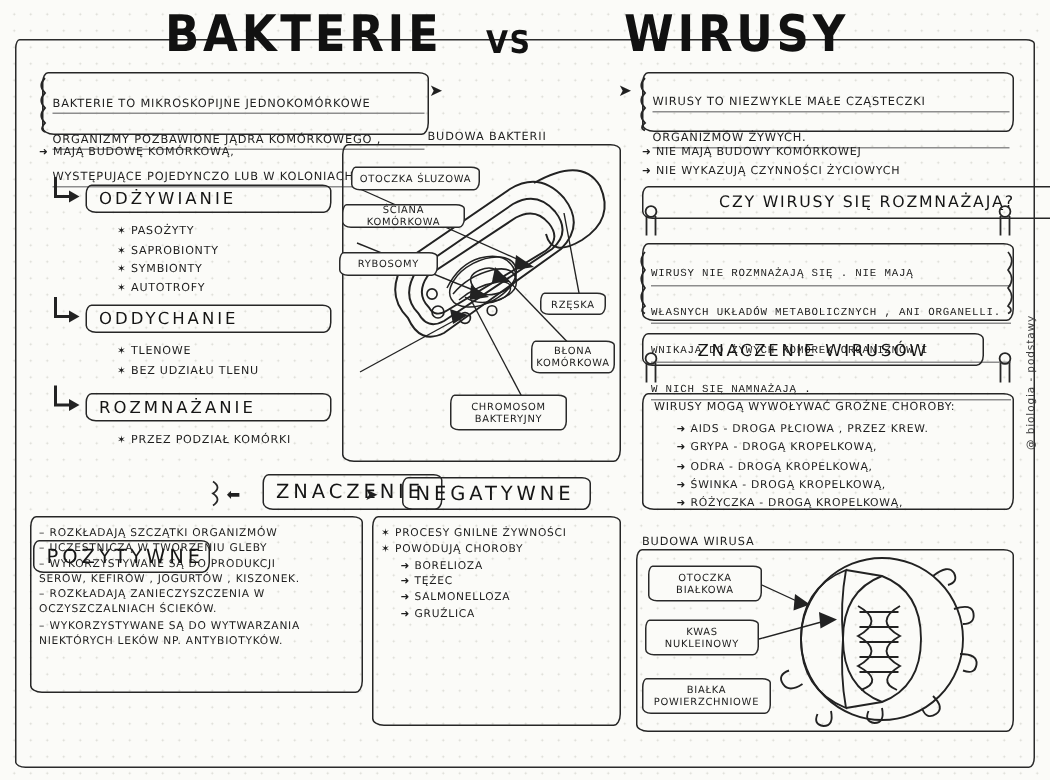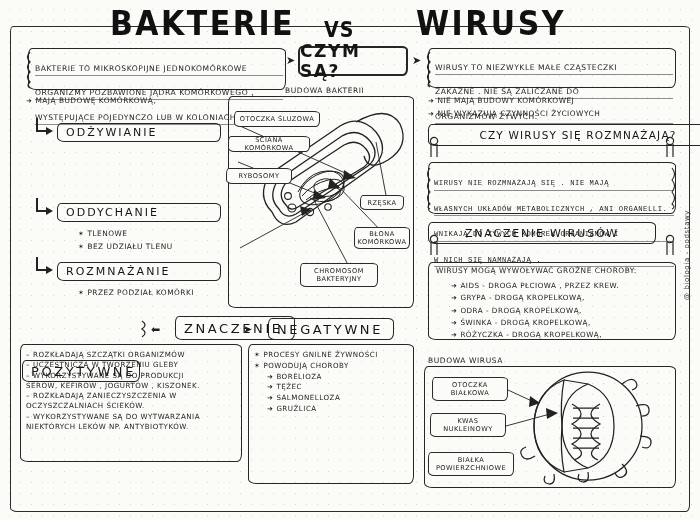--- a/index.html
+++ b/index.html
@@ -180,33 +180,38 @@
   <div class="para para-u hand" style="left:35px; top:53px; width:248px;">
     <span>BAKTERIE TO MIKROSKOPIJNE  JEDNOKOMÓRKOWE</span>
     <span>ORGANIZMY POZBAWIONE JĄDRA KOMÓRKOWEGO ,</span>
     <span>WYSTĘPUJĄCE POJEDYNCZO LUB W KOLONIACH.</span>
   </div>
 
   <svg class="plain" style="left:24px; top:50px;" width="8" height="40" viewBox="0 0 8 40">
     <path d="M6 2 Q1 7 6 12 Q1 17 6 22 Q1 27 6 32 Q2 36 6 38" fill="none" stroke="#262626" stroke-width="1.2"></path>
   </svg>
 
-  <div class="hdr bold" style="left:298px; top:46px; width:110px; height:30px;">CZYM SĄ?</div>
   <div class="arrowchar" style="left:286px; top:55px;">➤</div>
   <div class="arrowchar" style="left:412px; top:55px;">➤</div>
 
   <div class="bullets hand" style="left:26px; top:95px; width:200px;">
     <div class="ar">MAJĄ BUDOWĘ KOMÓRKOWĄ,</div>
   </div>
 
   <svg class="plain" style="left:34px; top:118px;" width="22" height="22" viewBox="0 0 22 22">
     <path d="M3 0 L3 13 L14 13" fill="none" stroke="#232323" stroke-width="2"></path>
     <path d="M12 9 L19 13 L12 17 Z" fill="#232323"></path>
   </svg>
   <div class="hdr" style="left:57px; top:123px; width:164px; height:19px;">ODŻYWIANIE</div>
+  <div class="bullets hand" style="left:78px; top:148px; width:150px;">
+    <div class="st">PASOŻYTY</div>
+    <div class="st">SAPROBIONTY</div>
+    <div class="st">SYMBIONTY</div>
+    <div class="st">AUTOTROFY</div>
+  </div>
 
   <svg class="plain" style="left:34px; top:198px;" width="22" height="22" viewBox="0 0 22 22">
     <path d="M3 0 L3 13 L14 13" fill="none" stroke="#232323" stroke-width="2"></path>
     <path d="M12 9 L19 13 L12 17 Z" fill="#232323"></path>
   </svg>
   <div class="hdr" style="left:57px; top:203px; width:164px; height:19px;">ODDYCHANIE</div>
   <div class="bullets hand" style="left:78px; top:228px; width:150px;">
     <div class="st">TLENOWE</div>
     <div class="st">BEZ UDZIAŁU TLENU</div>
   </div>
@@ -301,21 +306,20 @@
     <div class="st">POWODUJĄ CHOROBY</div>
     <div class="ar sub">BORELIOZA</div>
     <div class="ar sub">TĘŻEC</div>
     <div class="ar sub">SALMONELLOZA</div>
     <div class="ar sub">GRUŹLICA</div>
   </div>
 
   <div class="box" style="left:428px; top:48px; width:248px; height:40px;"></div>
   <div class="para para-u hand" style="left:435px; top:52px; width:238px;">
     <span>WIRUSY TO NIEZWYKLE MAŁE CZĄSTECZKI</span>
-    <span>ZAKAŹNE . NIE SĄ ZALICZANE DO</span>
     <span>ORGANIZMÓW ŻYWYCH.</span>
   </div>
   <svg class="plain" style="left:424px; top:50px;" width="8" height="38" viewBox="0 0 8 38">
     <path d="M6 2 Q1 7 6 12 Q1 17 6 22 Q1 27 6 32 Q2 35 6 37" fill="none" stroke="#262626" stroke-width="1.2"></path>
   </svg>
 
   <div class="bullets hand" style="left:428px; top:95px; width:250px;">
     <div class="ar">NIE MAJĄ BUDOWY KOMÓRKOWEJ</div>
     <div class="ar">NIE WYKAZUJĄ CZYNNOŚCI ŻYCIOWYCH</div>
   </div>

